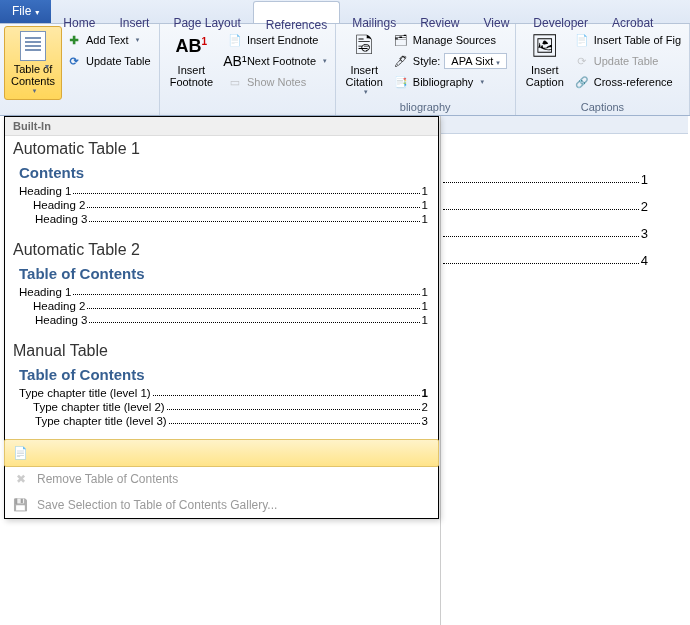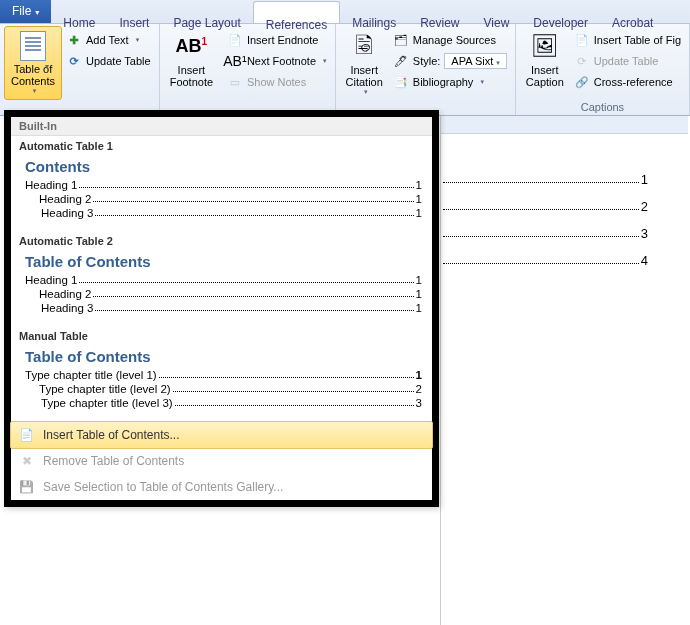--- a/index.html
+++ b/index.html
@@ -31,23 +31,23 @@
 .doc32 { width:26px; height:30px; background:#fff; border:1px solid #7b94b8; position:relative;}
 .doc32::before{content:""; position:absolute; top:5px; left:4px; right:4px; height:2px; background:#7b94b8; box-shadow:0 4px 0 #7b94b8,0 8px 0 #7b94b8,0 12px 0 #7b94b8;}
 .dddoc::after{content:"\25BE"; position:absolute; bottom:-12px; right:-4px; font-size:8px; color:#5a6b85;}
 .greenplus{color:#2e8b2e; font-weight:bold;}
 .refresh{color:#2e6fc0; font-weight:bold;}
 .ab1{font-family:"Times New Roman",serif; font-size:18px; font-weight:bold;}
 .ab1 sup{color:#c00; font-size:10px;}
 .greyic{filter:grayscale(1); opacity:.5;}
 
 
-.dropdown { position:absolute; top:110px; left:4px; width:435px; background:#fff; border:7px solid #000000; box-shadow:2px 2px 6px rgba(0,0,0,.2); z-index:10;}
+.dropdown { position:absolute; top:116px; left:4px; width:435px; background:#fff; border:1px solid #000000; box-shadow:2px 2px 6px rgba(0,0,0,.2); z-index:10;}
 .dd-section-head { background:#f0f0f0; color:#6a6a6a; font-size:11px; font-weight:bold; padding:3px 8px; border-bottom:1px solid #ddd;}
-.dd-item-head { font-size:11px; color:#333; font-weight:bold; padding:4px 8px 2px; }
+.dd-item-head { font-size:16px; color:#333; font-weight:normal; padding:4px 8px 2px; }
 .preview { padding:4px 10px 10px 14px; font-family:"Cambria","Times New Roman",serif;}
 .preview h3 { color:#365f91; font-size:15px; font-weight:bold; margin-bottom:4px;}
 .tocline { display:flex; font-size:11.5px; margin:2px 0; }
 .tocline .txt{ white-space:nowrap;}
 .tocline .dots{ flex:1; border-bottom:1px dotted #000; margin:0 2px 3px 2px;}
 .tocline .pg{ white-space:nowrap;}
 .ind1{margin-left:14px;} .ind2{margin-left:16px;}
 .dd-footer { border-top:1px solid #ddd;}
 .dd-action { display:flex; align-items:center; gap:8px; padding:5px 8px; font-size:12px; color:#333;}
 .dd-action.hover { background:linear-gradient(#fff3c9,#ffe48a); border:1px solid #e2c46a; border-radius:2px; margin:-1px;}
@@ -143,20 +143,21 @@
           <span class="ic">🖊</span>
           <span>Style:</span>
           <span class="stylebox dd">APA Sixt</span>
         </div>
         <div class="smallbtn dd">
           <span class="ic">📑</span>
           <span>Bibliography</span>
         </div>
       </div>
     </div>
+    <div class="group-label">bliography</div>
   </div>
 
   <div class="group" style="flex:1;">
     <div class="row" style="height:74px;">
       <div class="bigbtn">
         <div class="glyph">
             <span style="font-size:22px;">🖼</span>
           </div>
         <span style="white-space:pre-line;">Insert
 Caption</span>
@@ -267,21 +268,20 @@
           <span class="txt">Type chapter title (level 3)</span>
           <span class="dots"></span>
           <span class="pg">3</span>
         </div>
     </div>
   </div>
 
   <div class="dd-footer">
     <div class="dd-action hover">
       <span class="ic">📄</span>
-      <span>Insert Table of Contents...</span>
     </div>
     <div class="dd-action disabled">
       <span class="ic greyic">✖</span>
       <span>Remove Table of Contents</span>
     </div>
     <div class="dd-action disabled">
       <span class="ic greyic">💾</span>
       <span>Save Selection to Table of Contents Gallery...</span>
     </div>
   </div>

